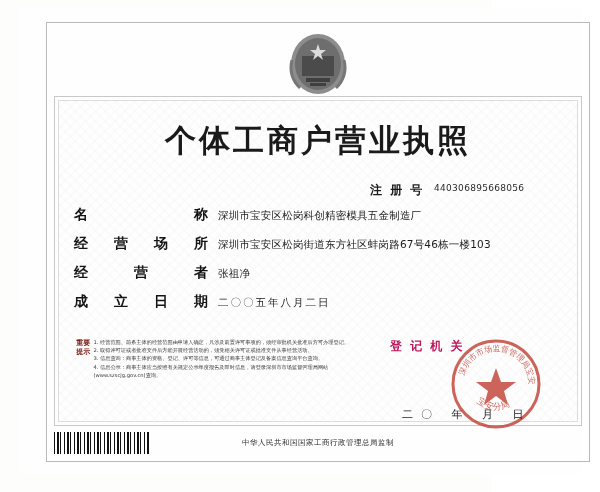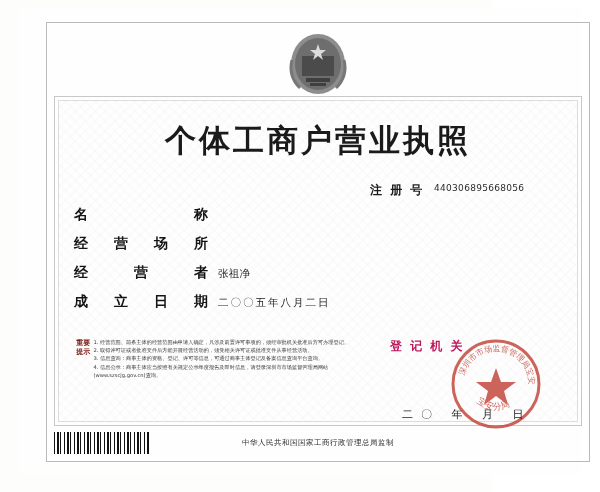--- a/index.html
+++ b/index.html
@@ -265,29 +265,31 @@
       <div class="reglabel">注 册 号</div>
       <div class="regvalue">440306895668056</div>
     </div>
 
     <div class="fields">
       <div class="row">
         <div class="flabel">
           <span>名</span>
           <span>称</span>
         </div>
+        <div class="fvalue">深圳市宝安区松岗科创精密模具五金制造厂</div>
       </div>
 
       <div class="row">
         <div class="flabel">
           <span>经</span>
           <span>营</span>
           <span>场</span>
           <span>所</span>
         </div>
+        <div class="fvalue">深圳市宝安区松岗街道东方社区蚌岗路67号46栋一楼103</div>
       </div>
 
       <div class="row">
         <div class="flabel">
           <span>经</span>
           <span>营</span>
           <span>者</span>
         </div>
         <div class="fvalue">张祖净</div>
       </div>

